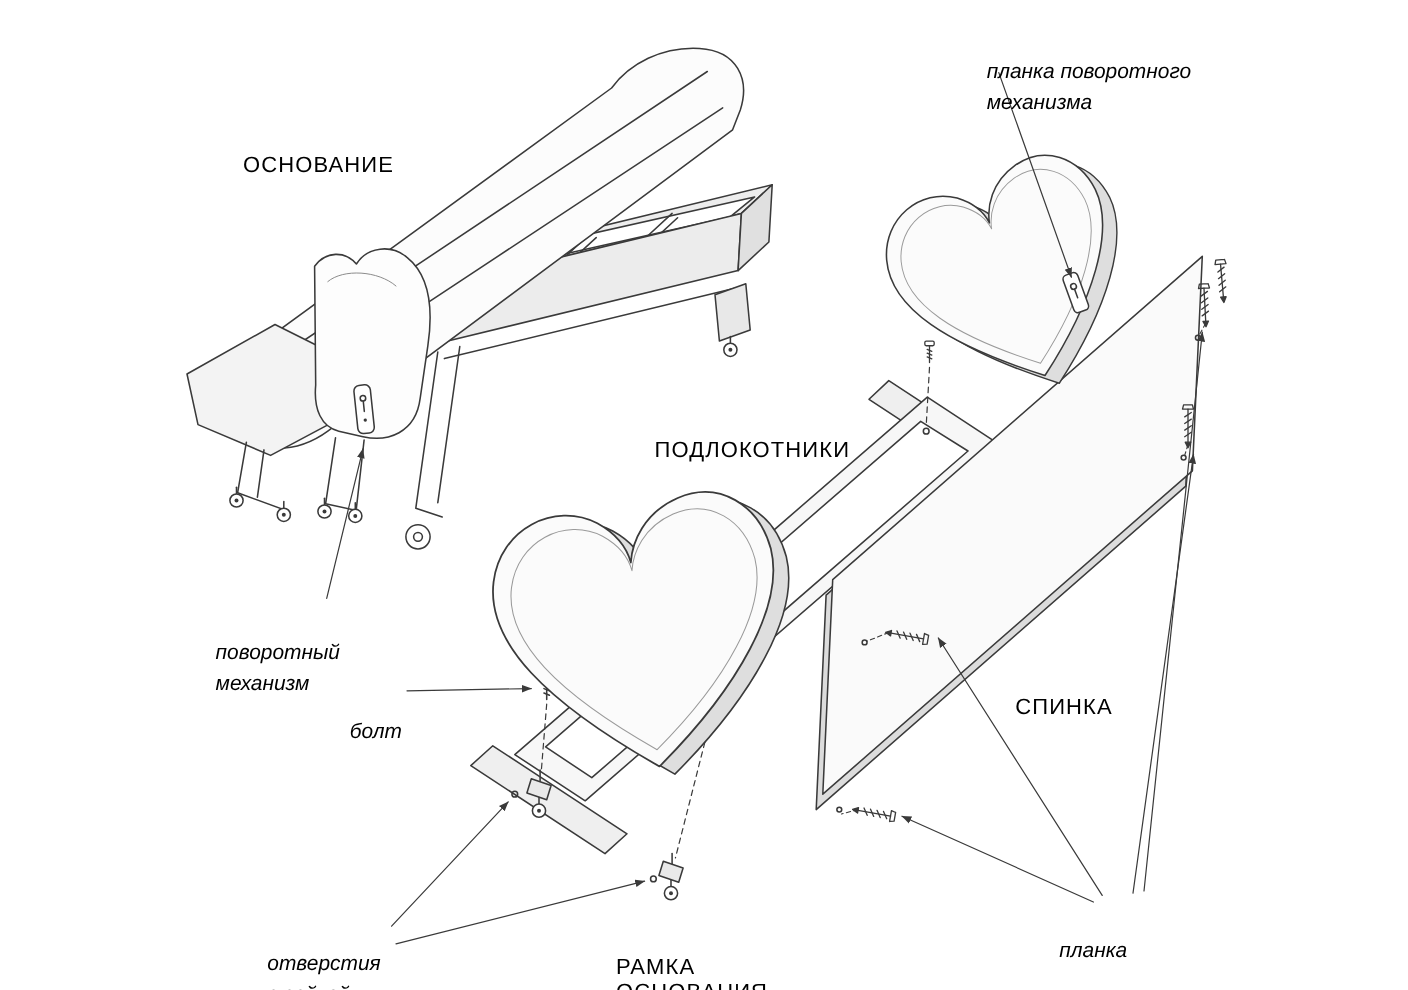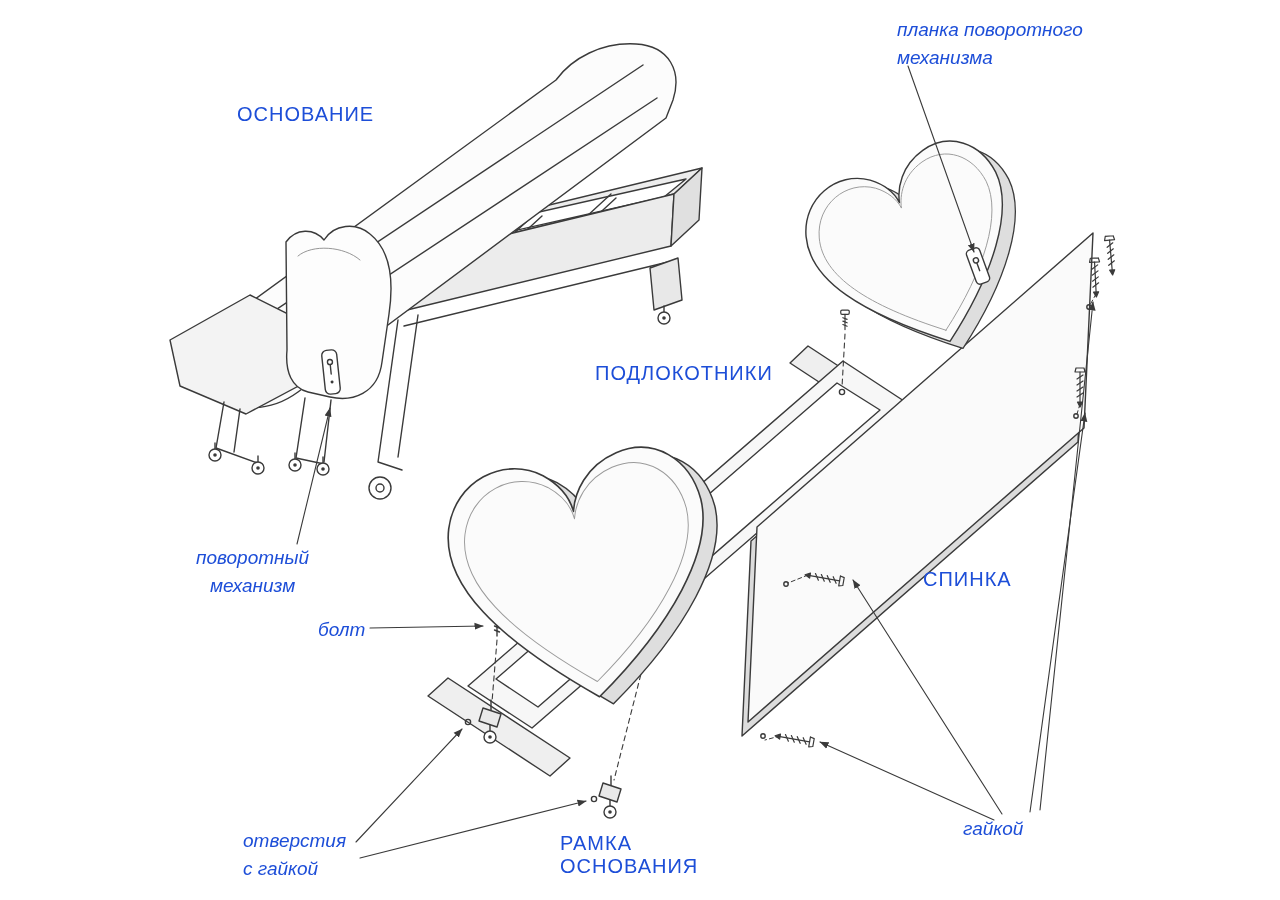--- a/index.html
+++ b/index.html
@@ -1,19 +1,19 @@
 <!DOCTYPE html>
 <html><head>
 <meta charset="utf-8">
 <style>
   html,body { margin:0; padding:0; background:#ffffff; }
   body { width:1280px; height:900px; font-family:"Liberation Sans",sans-serif; }
   .stage { position:relative; width:1280px; height:900px; overflow:hidden; background:#fff; }
   .stage svg { position:absolute; left:0; top:0; }
-  .lbl { position:absolute; color:#1d4ed8; white-space:pre-line; }
+  .lbl { position:absolute; color:#000000; white-space:pre-line;margin-top:36px; }
   .lbl.caps { font-size:20px; letter-spacing:1px; font-weight:400; }
   .lbl.ital { font-style:italic; font-size:19px; line-height:1.45; }
   .lbl.center { }
 </style>
 </head>
 <body>
 
 <div class="stage">
 
 <svg width="1280" height="900" viewBox="0 0 1280 900" fill="none" stroke="#3a3a3a" stroke-width="1.4" stroke-linecap="round" stroke-linejoin="round">
@@ -167,27 +167,27 @@
   <path d="M370,628 L483,626" marker-end="url(#arr)"></path>
   <path d="M356,842 L462,729" marker-end="url(#arr)"></path>
   <path d="M360,858 L586,801" marker-end="url(#arr)"></path>
   <path d="M1002,814 L853,580" marker-end="url(#arr)"></path>
   <path d="M994,820 L820,742" marker-end="url(#arr)"></path>
   <path d="M1030,812 L1085,413" marker-end="url(#arr)"></path>
   <path d="M1040,810 L1093,302" marker-end="url(#arr)"></path>
 </g>
 </svg>
 
-<div class="lbl caps" style="left:237px; top:103px;">ОСНОВАНИЕ</div>
+<div class="lbl caps" style="left:221px; top:103px;">ОСНОВАНИЕ</div>
 <div class="lbl ital" style="left:897px; top:16px;">планка поворотного
 механизма</div>
 <div class="lbl caps" style="left:595px; top:362px;">ПОДЛОКОТНИКИ</div>
-<div class="lbl ital" style="left:196px; top:544px;text-align:center;">поворотный
+<div class="lbl ital" style="left:196px; top:544px;">поворотный
 механизм</div>
 <div class="lbl ital" style="left:318px; top:616px;">болт</div>
-<div class="lbl caps" style="left:923px; top:568px;">СПИНКА</div>
+<div class="lbl caps" style="left:923px; top:596px;">СПИНКА</div>
 <div class="lbl ital" style="left:243px; top:827px;">отверстия
 с гайкой</div>
 <div class="lbl caps center" style="left:560px; top:832px; width:180px;">РАМКА
 ОСНОВАНИЯ</div>
-<div class="lbl ital" style="left:963px; top:815px;">гайкой</div>
+<div class="lbl ital" style="left:963px; top:815px;">планка</div>
 
 </div>
 
 </body></html>

